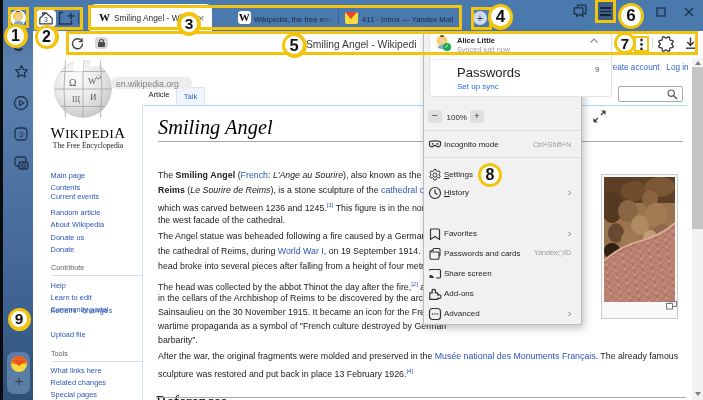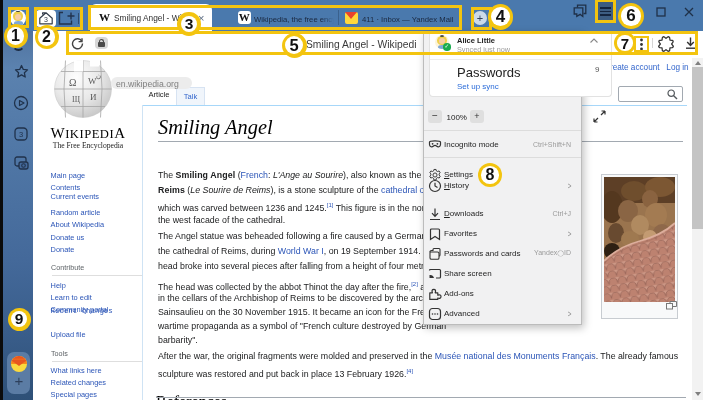--- a/index.html
+++ b/index.html
@@ -325,34 +325,27 @@
     <div class="mright">Ctrl+Shift+N</div>
   </div>
   <div class="msep" style="top:126px;"></div>
 
   <div class="mrow" style="top:133.5px;">
     <svg class="mico" viewBox="0 0 24 24">
       <path d="M12 8.5 A3.5 3.5 0 1 0 12 15.5 A3.5 3.5 0 1 0 12 8.5 M10.2 2.5 L13.8 2.5 L14.3 5 L16.6 6.1 L19 5 L20.9 8.2 L19 10 L19 12.2 L21 14 L19.2 17.2 L16.6 16.3 L14.5 17.7 L13.8 20.5 L10.2 20.5 L9.5 17.7 L7.4 16.3 L4.8 17.2 L3 14 L5 12.2 L5 10 L3.1 8.2 L5 5 L7.4 6.1 L9.7 5 Z" fill="none" stroke="#333" stroke-width="1.6" stroke-linejoin="round"></path>
     </svg>
     <div class="mtxt"><span style="text-decoration:underline;">S</span>ettings</div>
   </div>
-  <div class="mrow" style="top:145px;">
+  <div class="mrow" style="top:152px;">
     <svg class="mico" viewBox="0 0 14 14">
       <circle cx="7" cy="7" r="5.5" fill="none" stroke="#333" stroke-width="1.2"></circle>
       <path d="M7 3.8 L7 7 L9.5 8.5" fill="none" stroke="#333" stroke-width="1.2"></path>
     </svg>
     <div class="mtxt"><span style="text-decoration:underline;">H</span>istory</div>
     <div class="chev">&gt;</div>
-  </div>
-  <div class="mrow" style="top:173px;">
-    <svg class="mico" viewBox="0 0 14 14">
-      <path d="M7 1.5 L7 9 M4 6.2 L7 9.4 L10 6.2 M2 12.5 L12 12.5" fill="none" stroke="#333" stroke-width="1.2"></path>
-    </svg>
-    <div class="mtxt"><span style="text-decoration:underline;">D</span>ownloads</div>
-    <div class="mright">Ctrl+J</div>
   </div>
   <div class="mrow" style="top:193px;">
     <svg class="mico" viewBox="0 0 14 14">
       <path d="M3.5 2 L10.5 2 Q11.5 2 11.5 3 L11.5 12.5 L7 9.5 L2.5 12.5 L2.5 3 Q2.5 2 3.5 2 Z" fill="none" stroke="#333" stroke-width="1.2"></path>
     </svg>
     <div class="mtxt">Favorites</div>
     <div class="chev">&gt;</div>
   </div>
   <div class="mrow" style="top:233px;">
     <svg class="mico" viewBox="0 0 14 14">

